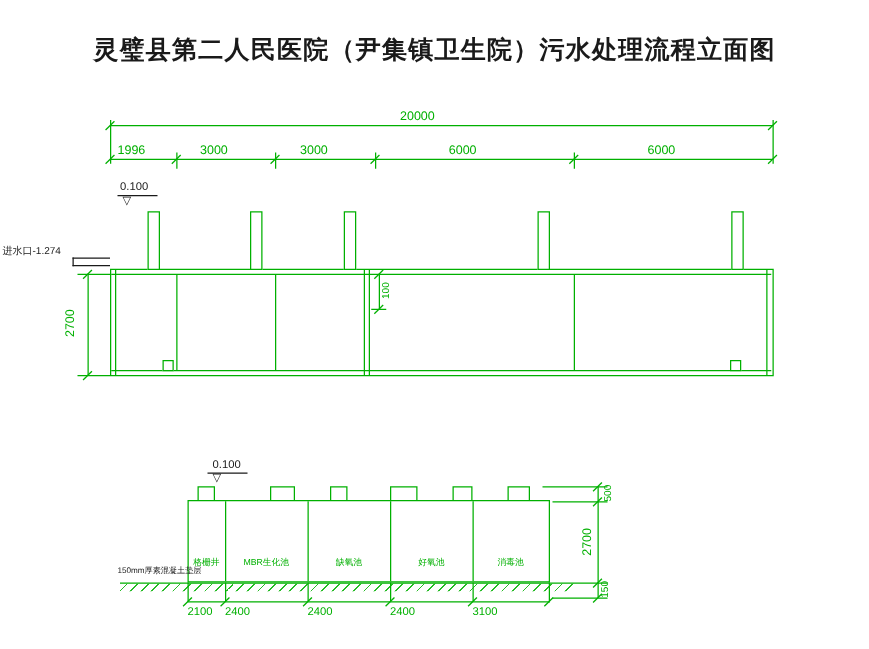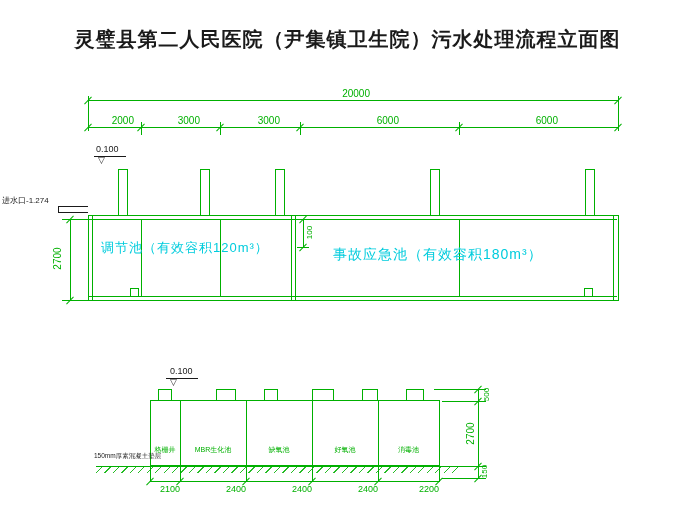--- a/index.html
+++ b/index.html
@@ -13,21 +13,21 @@
     font-family:"Liberation Sans",sans-serif;
   }
   .title{
     position:absolute;left:0;top:26px;width:695px;text-align:center;
     font-family:"Liberation Serif",serif;font-weight:bold;font-size:20px;
     color:var(--ink);letter-spacing:1px;white-space:nowrap;
   }
   .hl{position:absolute;height:1px;background:var(--g);}
   .vl{position:absolute;width:1px;background:var(--g);}
   .blk{background:var(--ink);}
-  .dt{position:absolute;color:var(--g);font-size:10px;text-align:right;white-space:nowrap;}
+  .dt{position:absolute;color:var(--g);font-size:10px;text-align:left;white-space:nowrap;}
   .sm{font-size:9px;}
   .vt{position:absolute;color:var(--g);font-size:9px;text-align:center;transform:rotate(-90deg);transform-origin:center;white-space:nowrap;}
   .tk{position:absolute;width:10px;height:1px;background:var(--g);transform:rotate(-45deg);}
   .box{position:absolute;border:1px solid var(--g);background:#fff;box-sizing:border-box;}
   .cy{position:absolute;color:var(--c);font-size:13px;letter-spacing:1px;white-space:nowrap;}
   .cy2{font-size:14px;}
   .bt{position:absolute;color:var(--ink);font-size:9px;white-space:nowrap;}
   .tri{position:absolute;color:var(--ink);font-size:9px;line-height:9px;}
   .tanklabel{position:absolute;color:var(--g);font-size:7px;text-align:center;white-space:nowrap;overflow:visible;}
   .note{position:absolute;color:var(--ink);font-size:6.5px;white-space:nowrap;}
@@ -51,21 +51,21 @@
   <div class="vl" style="left:141px;top:122px;height:13px;"></div>
   <div class="vl" style="left:220px;top:122px;height:13px;"></div>
   <div class="vl" style="left:300px;top:122px;height:13px;"></div>
   <div class="vl" style="left:459px;top:122px;height:13px;"></div>
   <div class="tk" style="left:83px;top:127px;"></div>
   <div class="tk" style="left:136px;top:127px;"></div>
   <div class="tk" style="left:215px;top:127px;"></div>
   <div class="tk" style="left:295px;top:127px;"></div>
   <div class="tk" style="left:454px;top:127px;"></div>
   <div class="tk" style="left:613px;top:127px;"></div>
-  <div class="dt" style="left:94px;top:115px;width:40px;">2000</div>
+  <div class="dt" style="left:94px;top:115px;width:40px;">1996</div>
   <div class="dt" style="left:160px;top:115px;width:40px;">3000</div>
   <div class="dt" style="left:240px;top:115px;width:40px;">3000</div>
   <div class="dt" style="left:359px;top:115px;width:40px;">6000</div>
   <div class="dt" style="left:518px;top:115px;width:40px;">6000</div>
 
   <div class="bt" style="left:96px;top:144px;">0.100</div>
   <div class="hl blk" style="left:94px;top:156px;width:32px;"></div>
   <div class="tri" style="left:98px;top:156px;">▽</div>
 
   <div class="bt" style="left:2px;top:195px;font-size:8px;">进水口-1.274</div>
@@ -99,22 +99,20 @@
 
   <div class="vl" style="left:303px;top:219px;height:28px;"></div>
   <div class="hl" style="left:297px;top:247px;width:12px;"></div>
   <div class="tk" style="left:298px;top:219px;"></div>
   <div class="tk" style="left:298px;top:247px;"></div>
   <div class="vt" style="left:294px;top:228px;width:30px;font-size:8px;">100</div>
 
   <div class="box" style="left:130px;top:288px;width:9px;height:9px;"></div>
   <div class="box" style="left:584px;top:288px;width:9px;height:9px;"></div>
 
-  <div class="cy" style="left:101px;top:239px;">调节池（有效容积120m³）</div>
-  <div class="cy cy2" style="left:333px;top:246px;">事故应急池（有效容积180m³）</div>
 
   <div class="bt" style="left:170px;top:366px;">0.100</div>
   <div class="hl blk" style="left:166px;top:378px;width:32px;"></div>
   <div class="tri" style="left:170px;top:378px;">▽</div>
 
   <div class="box" style="left:158px;top:389px;width:14px;height:12px;"></div>
   <div class="box" style="left:216px;top:389px;width:20px;height:12px;"></div>
   <div class="box" style="left:264px;top:389px;width:14px;height:12px;"></div>
   <div class="box" style="left:312px;top:389px;width:22px;height:12px;"></div>
   <div class="box" style="left:362px;top:389px;width:16px;height:12px;"></div>
@@ -146,21 +144,21 @@
   <div class="tk" style="left:145px;top:481px;"></div>
   <div class="tk" style="left:175px;top:481px;"></div>
   <div class="tk" style="left:241px;top:481px;"></div>
   <div class="tk" style="left:307px;top:481px;"></div>
   <div class="tk" style="left:373px;top:481px;"></div>
   <div class="tk" style="left:434px;top:481px;"></div>
   <div class="dt sm" style="left:150px;top:484px;width:30px;">2100</div>
   <div class="dt sm" style="left:180px;top:484px;width:66px;">2400</div>
   <div class="dt sm" style="left:246px;top:484px;width:66px;">2400</div>
   <div class="dt sm" style="left:312px;top:484px;width:66px;">2400</div>
-  <div class="dt sm" style="left:378px;top:484px;width:61px;">2200</div>
+  <div class="dt sm" style="left:378px;top:484px;width:61px;">3100</div>
 
   <div class="vl" style="left:478px;top:389px;height:89px;"></div>
   <div class="hl" style="left:434px;top:389px;width:52px;"></div>
   <div class="hl" style="left:442px;top:401px;width:44px;"></div>
   <div class="hl" style="left:460px;top:466px;width:26px;"></div>
   <div class="hl" style="left:442px;top:478px;width:44px;"></div>
   <div class="tk" style="left:473px;top:389px;"></div>
   <div class="tk" style="left:473px;top:401px;"></div>
   <div class="tk" style="left:473px;top:466px;"></div>
   <div class="tk" style="left:473px;top:478px;"></div>

